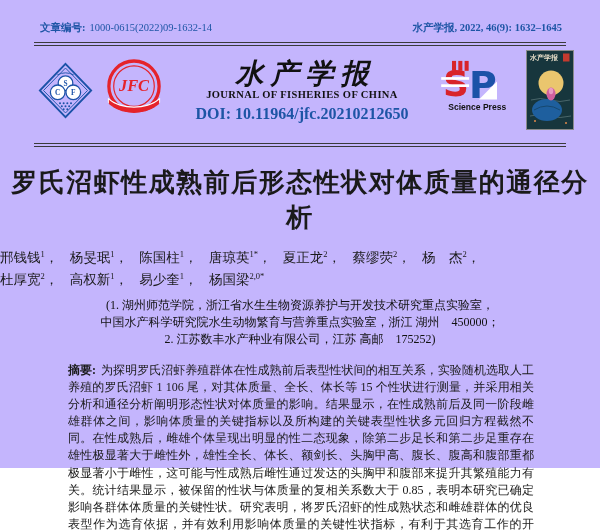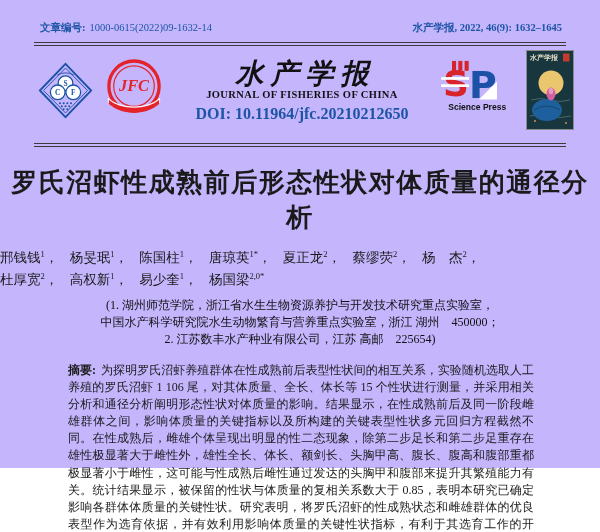--- a/index.html
+++ b/index.html
@@ -172,21 +172,21 @@
       
         <span class="au"><span>易少奎</span><sup>1</sup><span class="au-sep">，</span></span>
       
         <span class="au"><span>杨国梁</span><sup>2,0*</sup><span class="au-sep"></span></span>
       </div>
   </div>
 
   <div class="affils">
     <div>(1. 湖州师范学院，浙江省水生生物资源养护与开发技术研究重点实验室，</div>
     <div>中国水产科学研究院水生动物繁育与营养重点实验室，浙江 湖州　450000；</div>
-    <div>2. 江苏数丰水产种业有限公司，江苏 高邮　225654)</div>
+    <div>2. 江苏数丰水产种业有限公司，江苏 高邮　175252)</div>
   </div>
 
   <div class="abstract-wrap">
     <p><span class="b-label">摘要:</span><span>为探明罗氏沼虾养殖群体在性成熟前后表型性状间的相互关系，实验随机选取人工养殖的罗氏沼虾 1 106 尾，对其体质量、全长、体长等 15 个性状进行测量，并采用相关分析和通径分析阐明形态性状对体质量的影响。结果显示，在性成熟前后及同一阶段雌雄群体之间，影响体质量的关键指标以及所构建的关键表型性状多元回归方程截然不同。在性成熟后，雌雄个体呈现出明显的性二态现象，除第二步足长和第二步足重存在雄性极显著大于雌性外，雄性全长、体长、额剑长、头胸甲高、腹长、腹高和腹部重都极显著小于雌性，这可能与性成熟后雌性通过发达的头胸甲和腹部来提升其繁殖能力有关。统计结果显示，被保留的性状与体质量的复相关系数大于 0.85，表明本研究已确定影响各群体体质量的关键性状。研究表明，将罗氏沼虾的性成熟状态和雌雄群体的优良表型作为选育依据，并有效利用影响体质量的关键性状指标，有利于其选育工作的开展。本研究可为罗氏沼虾的良种选育提供参考。</span></p>
     <div class="meta-row">
       <span class="clc-group">
         <span class="b-label">中图分类号:</span><span>S 917.4</span>
       </span>
       <span>
         <span class="b-label">文献标志码:</span><span>A</span>

